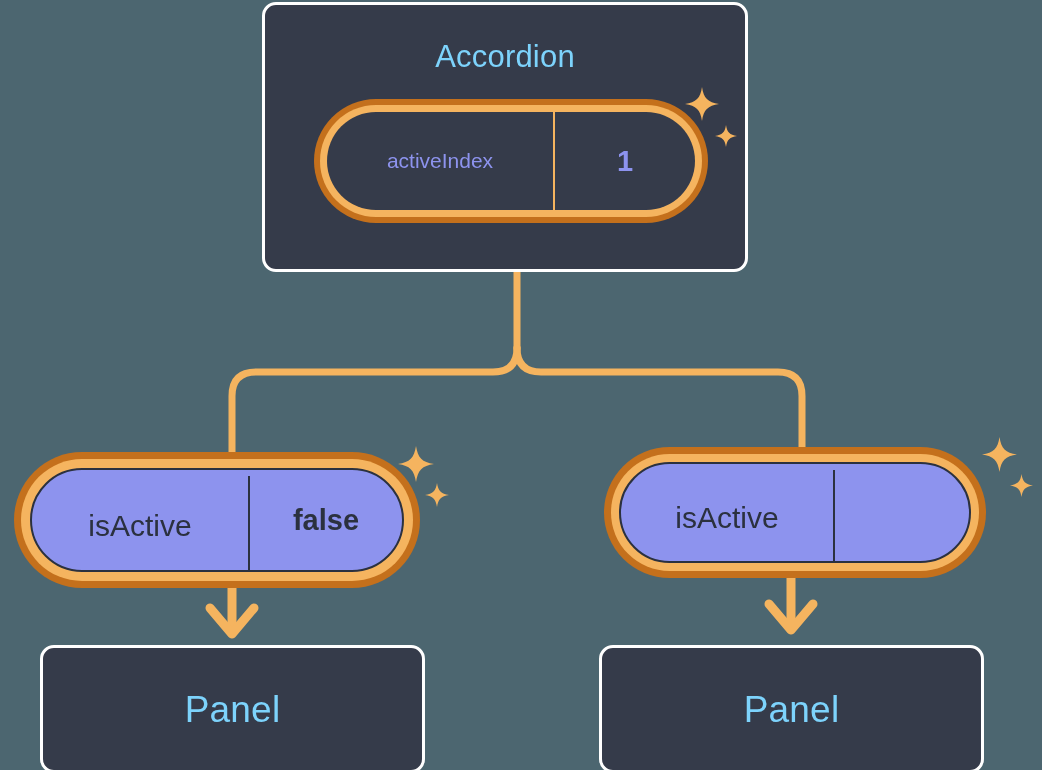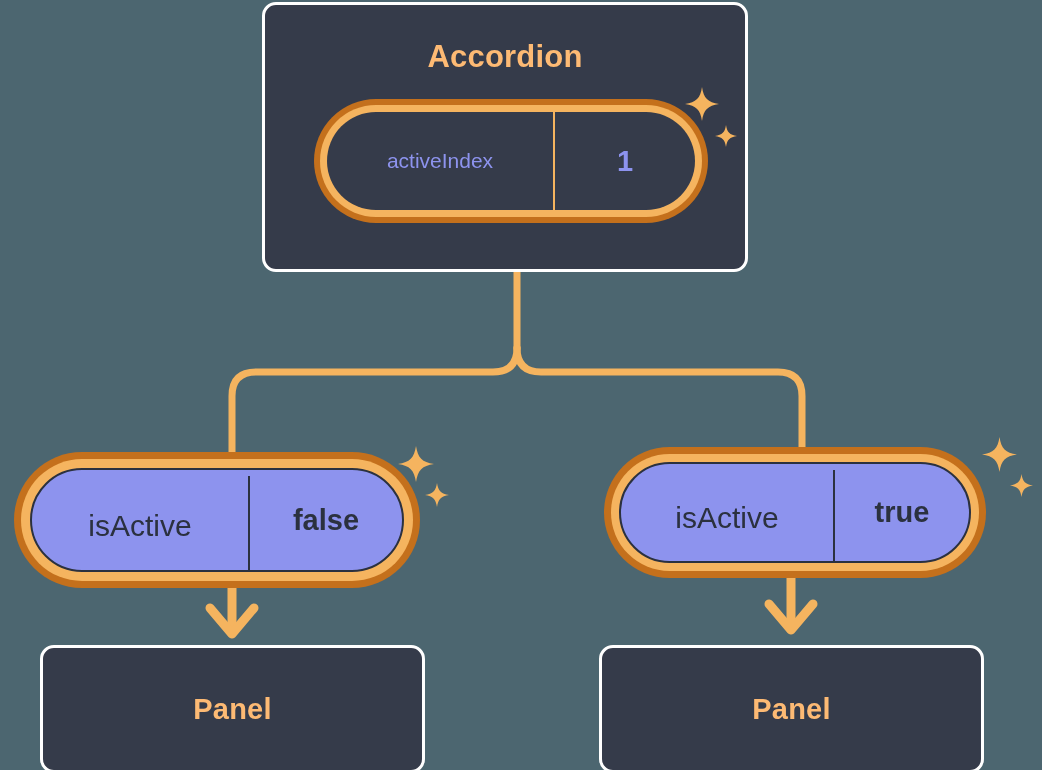--- a/index.html
+++ b/index.html
@@ -38,23 +38,23 @@
     position: absolute;
     background: #353b4a;
     border: 3px solid #ffffff;
     border-radius: 14px;
     box-sizing: border-box;
     display: flex;
     flex-direction: column;
     align-items: center;
   }
   .comp-title {
-    color: #fdba74;
+    color: #7dd3fc;
     font-size: 31px;
-    font-weight: 700;
+    font-weight: 400;
     letter-spacing: 0.2px;
     line-height: 1;
     white-space: nowrap;
   }
 
   #accordion-card {
     left: 262px;
     top: 2px;
     width: 486px;
     height: 270px;
@@ -63,21 +63,21 @@
   }
 
   .panel-card {
     top: 645px;
     width: 385px;
     height: 128px;
     justify-content: center;
   }
   #panel-card-left  { left: 40px; }
   #panel-card-right { left: 599px; }
-  .panel-card .comp-title { font-size: 29px; }
+  .panel-card .comp-title { font-size: 37px; }
 
   
   .pill {
     position: absolute;
     box-sizing: border-box;
     border-radius: 999px;
     display: flex;
     align-items: stretch;
   }
   
@@ -226,21 +226,20 @@
     <svg width="24" height="24" viewBox="0 0 32 32">
       <path d="M16 0 C17.6 10.6 21.4 14.4 32 16 C21.4 17.6 17.6 21.4 16 32 C14.4 21.4 10.6 17.6 0 16 C10.6 14.4 14.4 10.6 16 0 Z" fill="#f5b45f"></path>
     </svg>
   </div>
 
   <div class="pill pill-purple" id="pill-is-active-true" style="width:382px; height:131px;">
     <div class="pill-outer"></div>
     <div class="pill-inner"></div>
     <div class="pill-body">
       <div class="pill-key">isActive</div>
-      <div class="pill-val">true</div>
     </div>
   </div>
   <div class="sparkle" style="left:982px; top:437px;">
     <svg width="35" height="35" viewBox="0 0 32 32">
       <path d="M16 0 C17.6 10.6 21.4 14.4 32 16 C21.4 17.6 17.6 21.4 16 32 C14.4 21.4 10.6 17.6 0 16 C10.6 14.4 14.4 10.6 16 0 Z" fill="#f5b45f"></path>
     </svg>
   </div>
   <div class="sparkle" style="left:1010px; top:474px;">
     <svg width="23" height="23" viewBox="0 0 32 32">
       <path d="M16 0 C17.6 10.6 21.4 14.4 32 16 C21.4 17.6 17.6 21.4 16 32 C14.4 21.4 10.6 17.6 0 16 C10.6 14.4 14.4 10.6 16 0 Z" fill="#f5b45f"></path>

